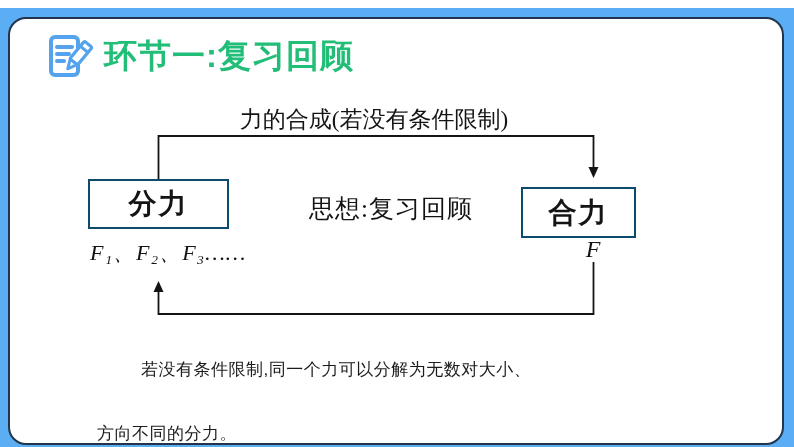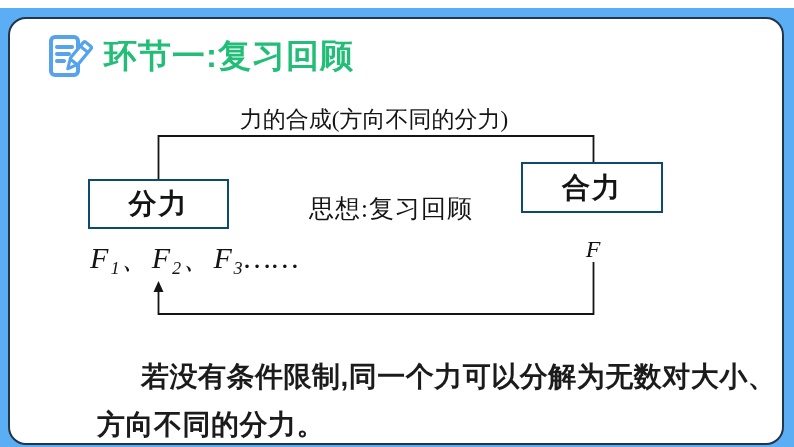--- a/index.html
+++ b/index.html
@@ -30,38 +30,38 @@
   .diagram-svg{position:absolute;left:0;top:0;width:794px;height:447px;pointer-events:none;}
   .fbox{
     position:absolute;box-sizing:border-box;
     border:2px solid #0c4a6e;background:#fff;
     display:flex;align-items:center;justify-content:center;
     font-family:"Liberation Serif", serif;
     font-weight:bold;font-size:28px;color:#141414;
     letter-spacing:2px;
   }
   .fbox.left{left:88px;top:171px;width:141px;height:50px;}
-  .fbox.right{left:521px;top:154px;width:142px;height:51px;}
+  .fbox.right{left:521px;top:179px;width:115px;height:51px;}
   .dlabel{
     position:absolute;white-space:nowrap;
     font-family:"Liberation Serif", serif;
     color:#141414;font-size:23px;
   }
   .dlabel.top{left:374px;top:96px;transform:translateX(-50%);}
   .dlabel.bottom{left:374px;top:276px;transform:translateX(-50%);}
   .dlabel.note{left:391px;top:184px;transform:translateX(-50%);font-size:25px;letter-spacing:1px;}
-  .dlabel.subl{left:90px;top:230px;font-style:italic;font-size:30px;letter-spacing:1px;}
+  .dlabel.subl{left:90px;top:230px;font-style:italic;font-size:22px;letter-spacing:1px;}
   .dlabel.subr{left:593px;top:228px;transform:translateX(-50%);font-style:italic;font-size:24px;}
   
   .note-line{
     position:absolute;white-space:nowrap;
-    font-size:28px;color:#1b1b1b;letter-spacing:0.5px;font-weight:bold;
+    font-size:17px;color:#1b1b1b;letter-spacing:0.5px;
   }
   .note-line.l1{left:141px;top:350px;}
-  .note-line.l2{left:97px;top:398px;}
+  .note-line.l2{left:97px;top:414px;}
 </style>
 </head>
 <body>
 
 <div class="stage">
   <div class="card"></div>
 
   <svg class="hdr-icon" viewBox="0 0 48 48">
     <rect x="6" y="4" width="27" height="38" rx="4" fill="none" stroke="#54A3EC" stroke-width="4"></rect>
     <line x1="12" y1="14" x2="27" y2="14" stroke="#54A3EC" stroke-width="4" stroke-linecap="round"></line>
@@ -77,21 +77,21 @@
 
   <div class="hdr-title">环节一:复习回顾</div>
 
   <svg class="diagram-svg" viewBox="0 0 794 447">
     <path d="M158.5,171 V128 H593.5 V161" fill="none" stroke="#141414" stroke-width="1.8"></path>
     <polygon points="588.5,159 598.5,159 593.5,170" fill="#141414"></polygon>
     <path d="M593.5,254 V306 H158.5 V283" fill="none" stroke="#141414" stroke-width="1.8"></path>
     <polygon points="153.5,284 163.5,284 158.5,273" fill="#141414"></polygon>
   </svg>
 
-  <div class="dlabel top">力的合成(方向不同的分力)</div>
+  <div class="dlabel top">力的合成(若没有条件限制)</div>
 
   <div class="fbox left">
     <span>分力</span>
   </div>
 
   <div class="dlabel note">思想:复习回顾</div>
 
   <div class="fbox right">
     <span>合力</span>
   </div>

